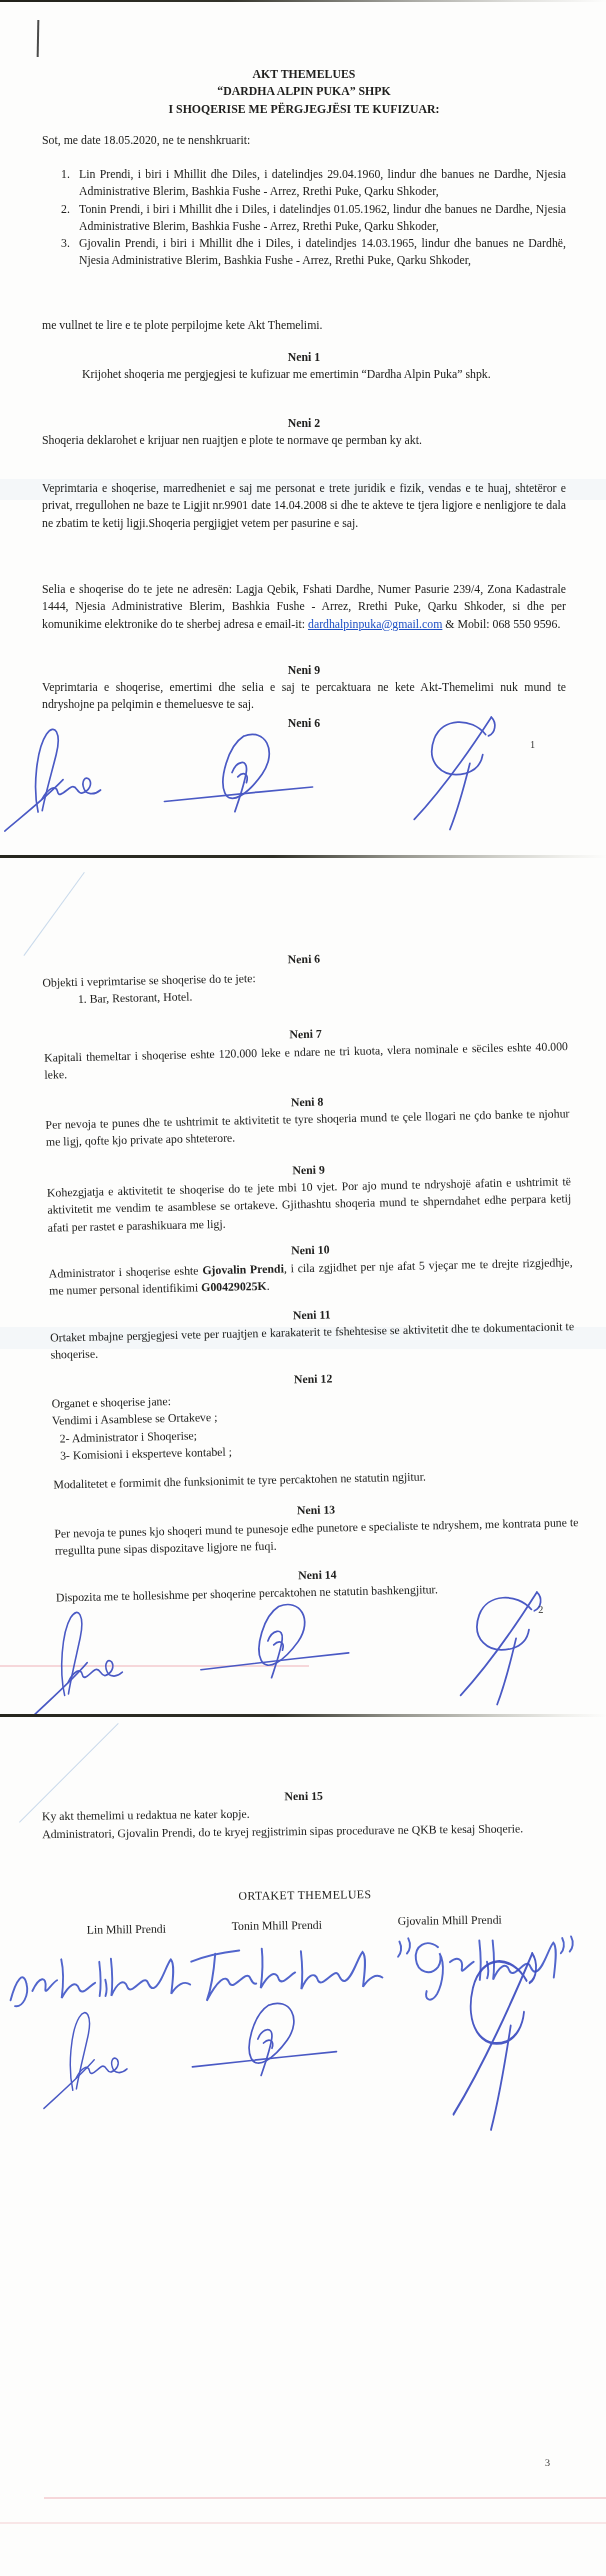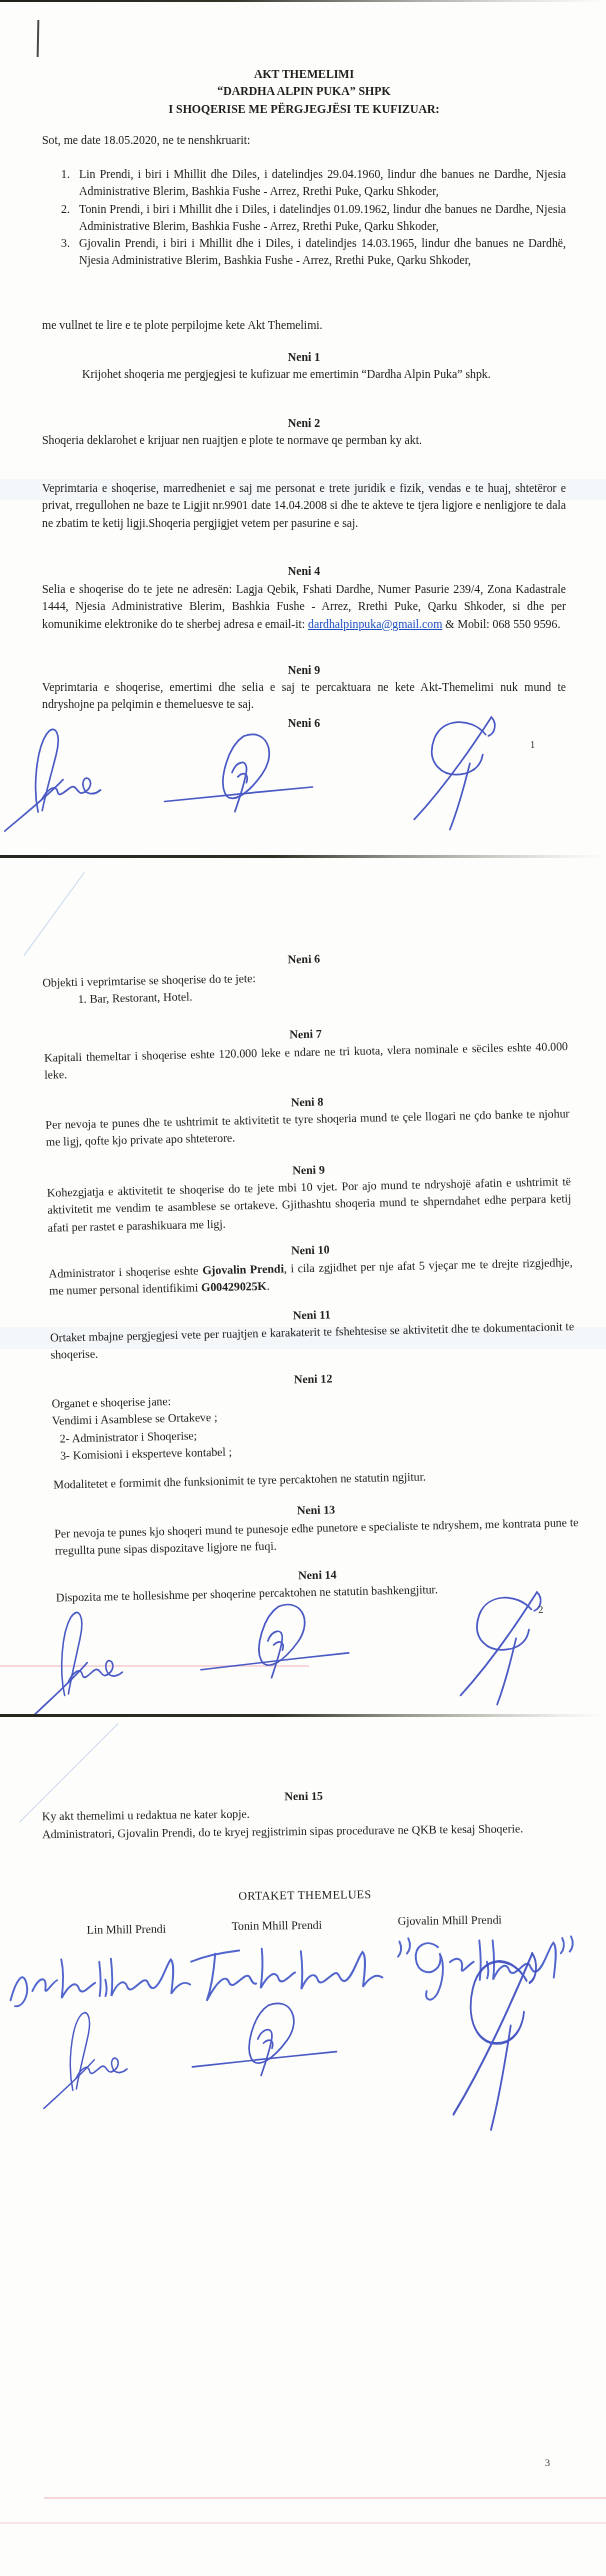--- a/index.html
+++ b/index.html
@@ -95,53 +95,52 @@
 </svg>
 
 <div class="scan">
 
   <div class="page" id="page1">
     <div class="edge-top"></div>
     <div class="vstroke"></div>
     <div class="band" style="top:479px;height:20.6px;"></div>
 
     <div class="blk ctr bold" style="top:66px;">
-      <div>AKT THEMELIMI</div>
+      <div>AKT THEMELUES</div>
       <div>“DARDHA ALPIN PUKA” SHPK</div>
       <div>I SHOQERISE ME PËRGJEGJËSI TE KUFIZUAR:</div>
     </div>
 
     <div class="blk" style="top:132px;">Sot, me date 18.05.2020, ne te nenshkruarit:</div>
 
     <div class="blk" style="top:166px;">
       <div class="founder-item">
         <span class="founder-num">1.</span>
         <span>Lin Prendi, i biri i Mhillit dhe Diles, i datelindjes 29.04.1960, lindur dhe banues ne Dardhe, Njesia Administrative Blerim, Bashkia Fushe - Arrez, Rrethi Puke, Qarku Shkoder,</span>
       </div>
       <div class="founder-item">
         <span class="founder-num">2.</span>
-        <span>Tonin Prendi, i biri i Mhillit dhe i Diles, i datelindjes 01.09.1962, lindur dhe banues ne Dardhe, Njesia Administrative Blerim, Bashkia Fushe - Arrez, Rrethi Puke, Qarku Shkoder,</span>
+        <span>Tonin Prendi, i biri i Mhillit dhe i Diles, i datelindjes 01.05.1962, lindur dhe banues ne Dardhe, Njesia Administrative Blerim, Bashkia Fushe - Arrez, Rrethi Puke, Qarku Shkoder,</span>
       </div>
       <div class="founder-item">
         <span class="founder-num">3.</span>
         <span>Gjovalin Prendi, i biri i Mhillit dhe i Diles, i datelindjes 14.03.1965, lindur dhe banues ne Dardhë, Njesia Administrative Blerim, Bashkia Fushe - Arrez, Rrethi Puke, Qarku Shkoder,</span>
       </div>
     </div>
 
     <div class="blk" style="top:317px;">me vullnet te lire e te plote perpilojme kete Akt Themelimi.</div>
 
     <div class="head" style="top:349px;">Neni 1</div>
     <div class="blk just" style="top:366px;margin-left:40px;">Krijohet shoqeria me pergjegjesi te kufizuar me emertimin “Dardha Alpin Puka” shpk.</div>
 
     <div class="head" style="top:415px;">Neni 2</div>
     <div class="blk just" style="top:432px;">Shoqeria deklarohet e krijuar nen ruajtjen e plote te normave qe permban ky akt.</div>
 
     <div class="blk just" style="top:480px;">Veprimtaria e shoqerise, marredheniet e saj me personat e trete juridik e fizik, vendas e te huaj, shtetëror e privat, rregullohen ne baze te Ligjit nr.9901 date 14.04.2008 si dhe te akteve te tjera ligjore e nenligjore te dala ne zbatim te ketij ligji.Shoqeria pergjigjet vetem per pasurine e saj.</div>
 
-    <div class="head" style="top:563px;">Neni 4</div>
     <div class="blk just" style="top:581px;">
       <span>Selia e shoqerise do te jete ne adresën: Lagja Qebik, Fshati Dardhe, Numer Pasurie 239/4, Zona Kadastrale 1444, Njesia Administrative Blerim, Bashkia Fushe - Arrez, Rrethi Puke, Qarku Shkoder, si dhe per komunikime elektronike do te sherbej adresa e email-it: </span><span class="email">dardhalpinpuka@gmail.com</span><span> &amp; Mobil: 068 550 9596.</span>
     </div>
 
     <div class="head" style="top:662px;">Neni 9</div>
     <div class="blk just" style="top:679px;">Veprimtaria e shoqerise, emertimi dhe selia e saj te percaktuara ne kete Akt-Themelimi nuk mund te ndryshojne pa pelqimin e themeluesve te saj.</div>
 
     <div class="head" style="top:715px;">Neni 6</div>
 
     <svg class="sig" style="left:1.5px;top:724px;" width="118" height="110" viewBox="0 0 170 150" preserveAspectRatio="none">

